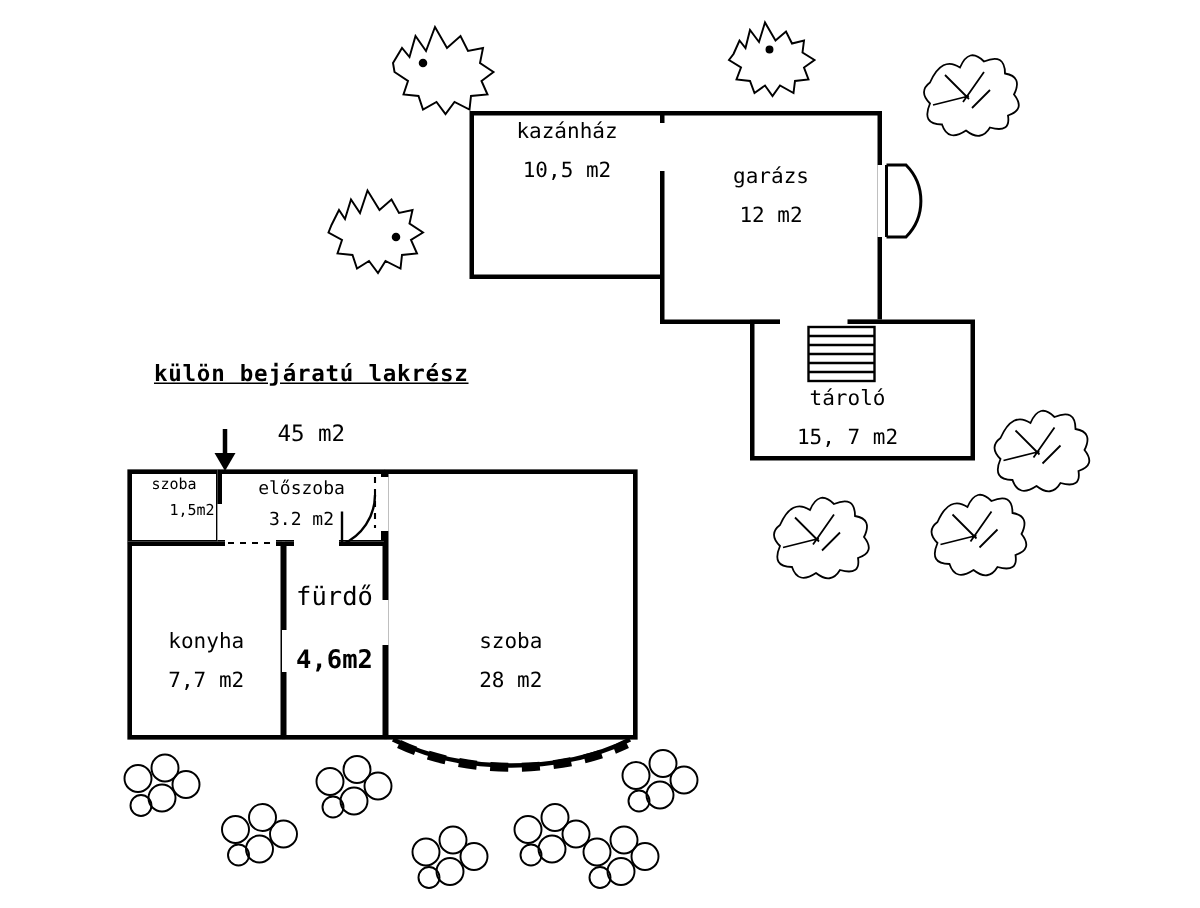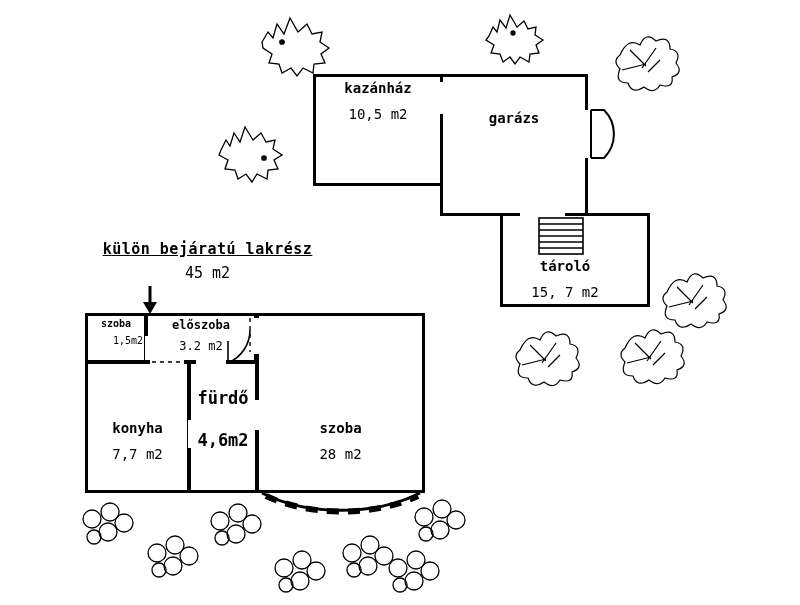--- a/index.html
+++ b/index.html
@@ -21,36 +21,36 @@
     border: 3px solid #000000;
     background: #ffffff;
   }
   .room-label {
     position: absolute;
     text-align: center;
     color: #000000;
     white-space: nowrap;
   }
   .room-name {
-    font-weight: bold;
+    font-weight: normal;
     display: block;
   }
   .room-area {
     display: block;
     margin-top: 10px;
   }
   .title-block {
     position: absolute;
     text-align: center;
     color: #000000;
     white-space: nowrap;
     font-size: 15px;
   }
   .title-block .t1 { display: block; font-weight: bold; letter-spacing: 0.5px; text-decoration: underline;}
-  .title-block .t2 { display: block; margin-top: 6px; }
+  .title-block .t2 { display: block; margin-top: 22px; }
   svg.overlay {
     position: absolute;
     left: 0;
     top: 0;
     width: 800px;
     height: 605px;
     pointer-events: none;
   }
 </style>
 </head>
@@ -221,20 +221,21 @@
     <span class="t2">45 m2</span>
   </div>
 
   <div class="room-label" style="left:313px; top:80px; width:130px; font-size:14px;">
     <span class="room-name">kazánház</span>
     <span class="room-area">10,5 m2</span>
   </div>
 
   <div class="room-label" style="left:440px; top:110px; width:148px; font-size:14px;">
     <span class="room-name">garázs</span>
+    <span class="room-area">12 m2</span>
   </div>
 
   <div class="room-label" style="left:500px; top:258px; width:130px; font-size:14px;">
     <span class="room-name">tároló</span>
     <span class="room-area">15, 7 m2</span>
   </div>
 
   <div class="room-label" style="left:85px; top:318px; width:62px; font-size:10px;">
     <span class="room-name">szoba</span>
     <span class="room-area" style="margin-top:6px;margin-left:24px;">1,5m2</span>

